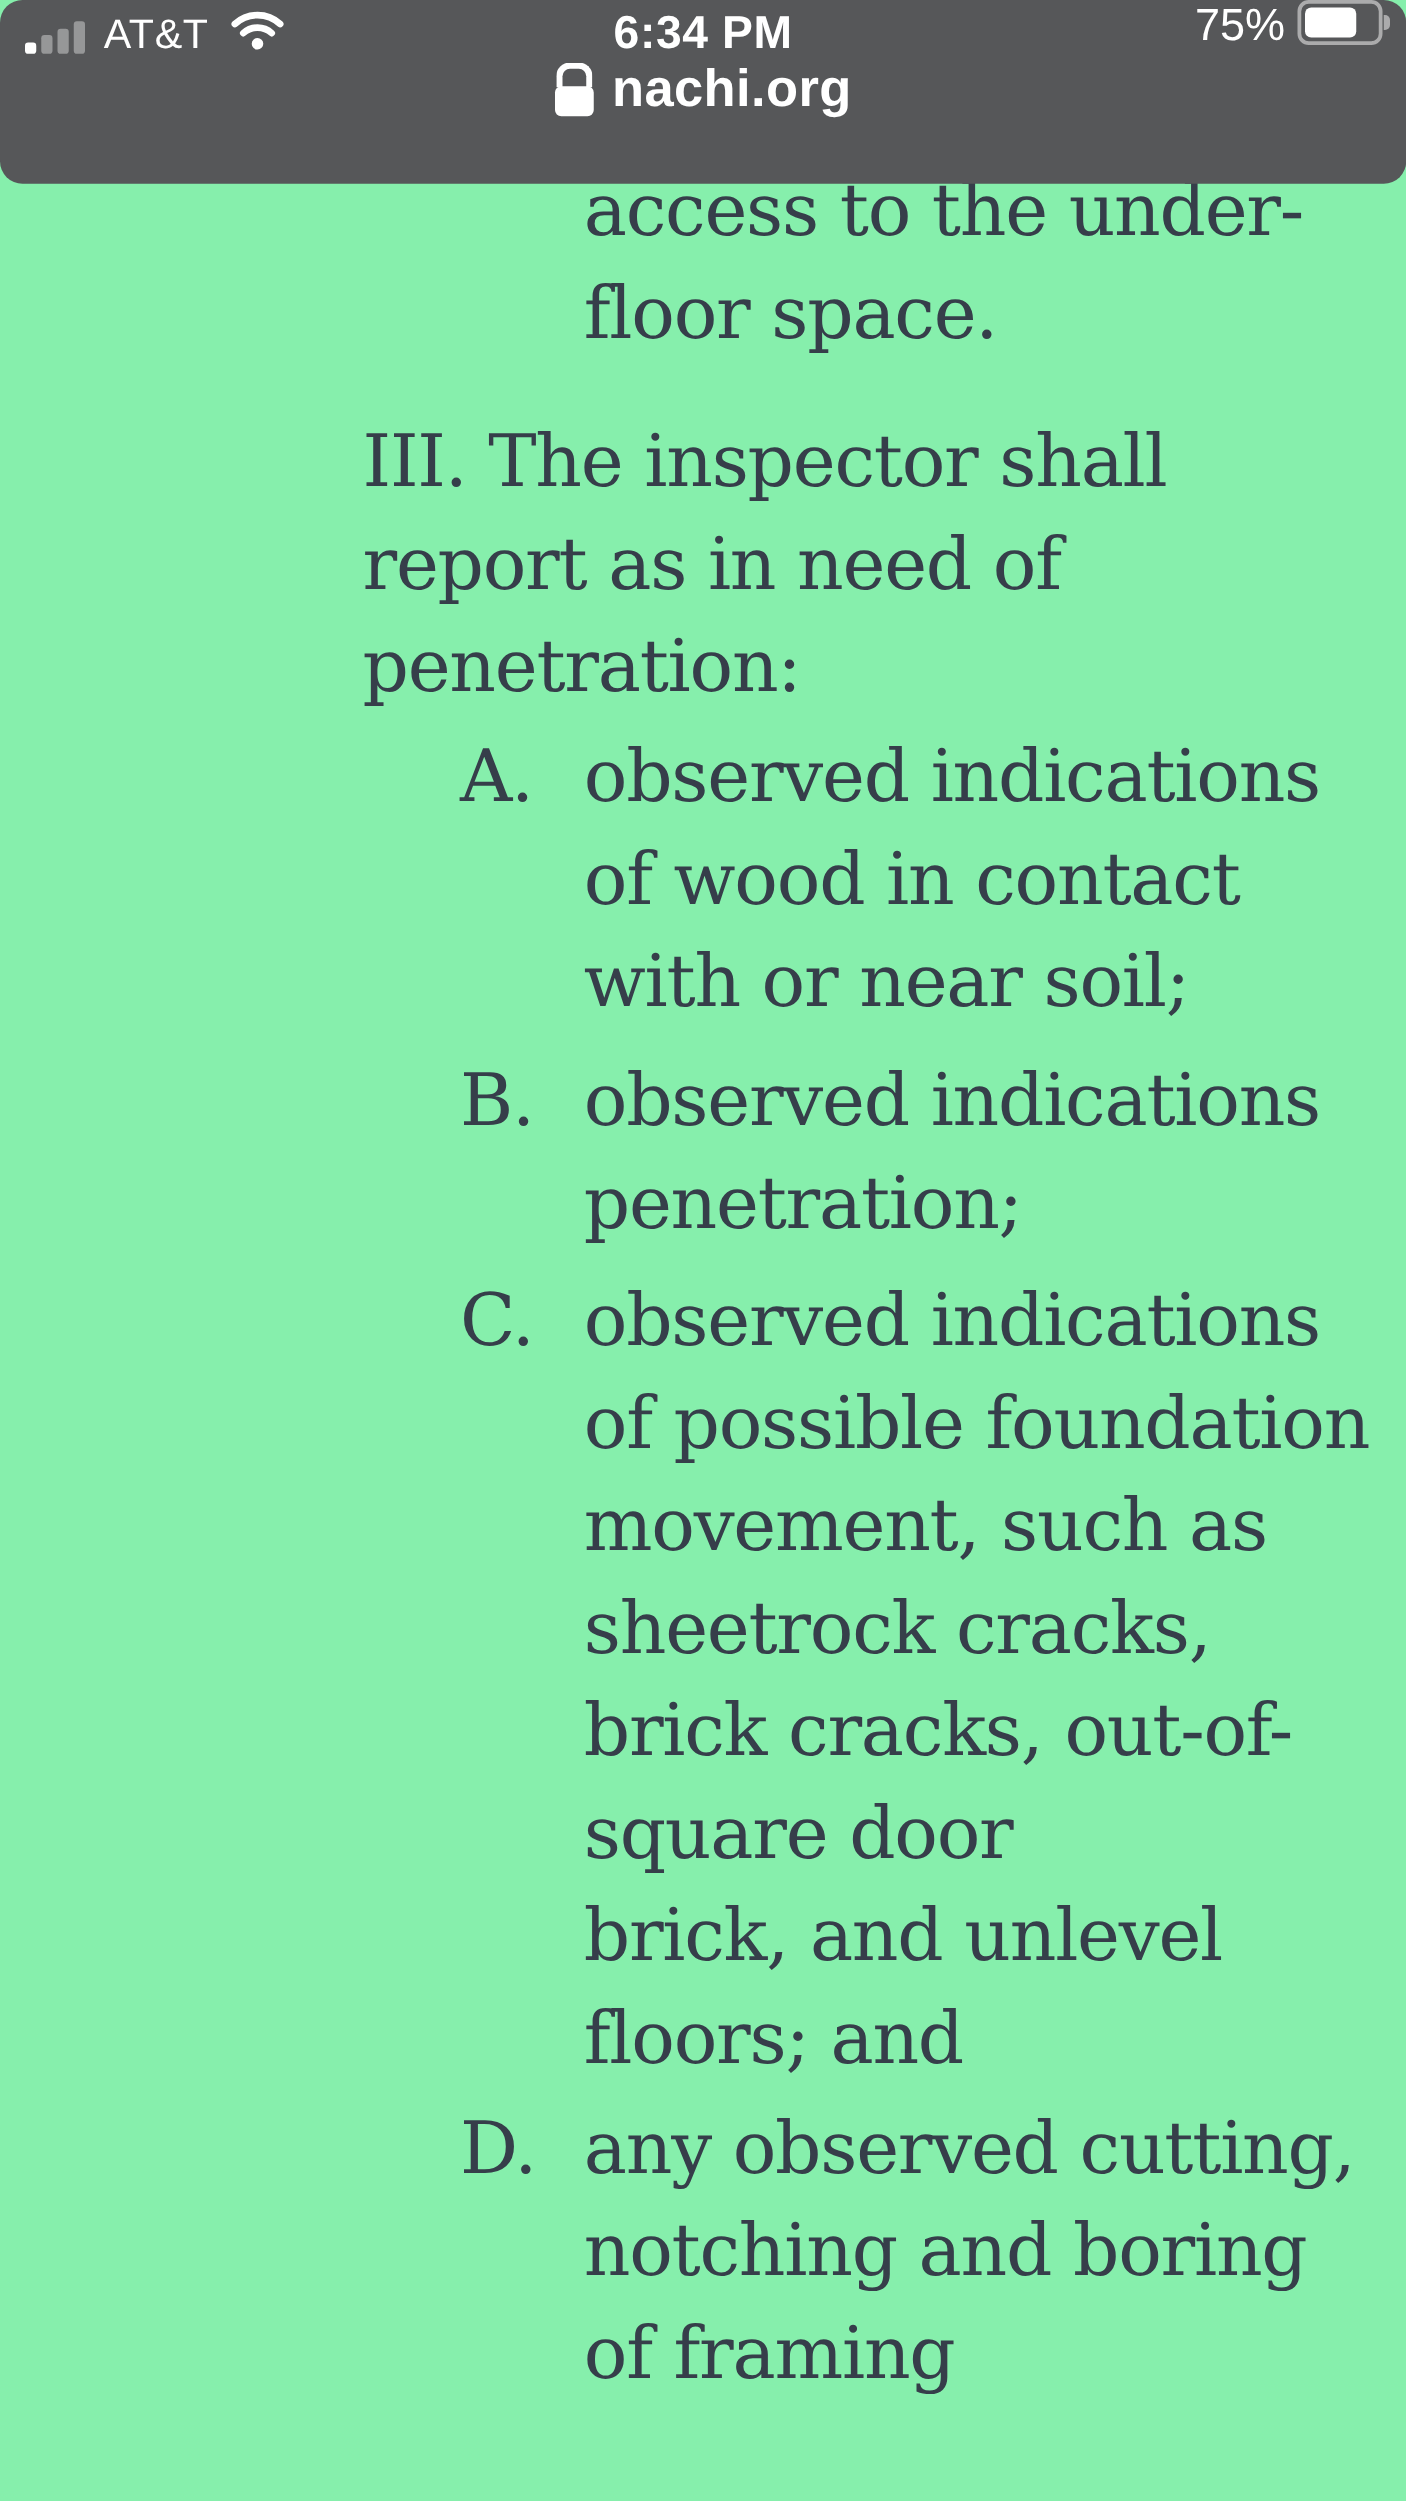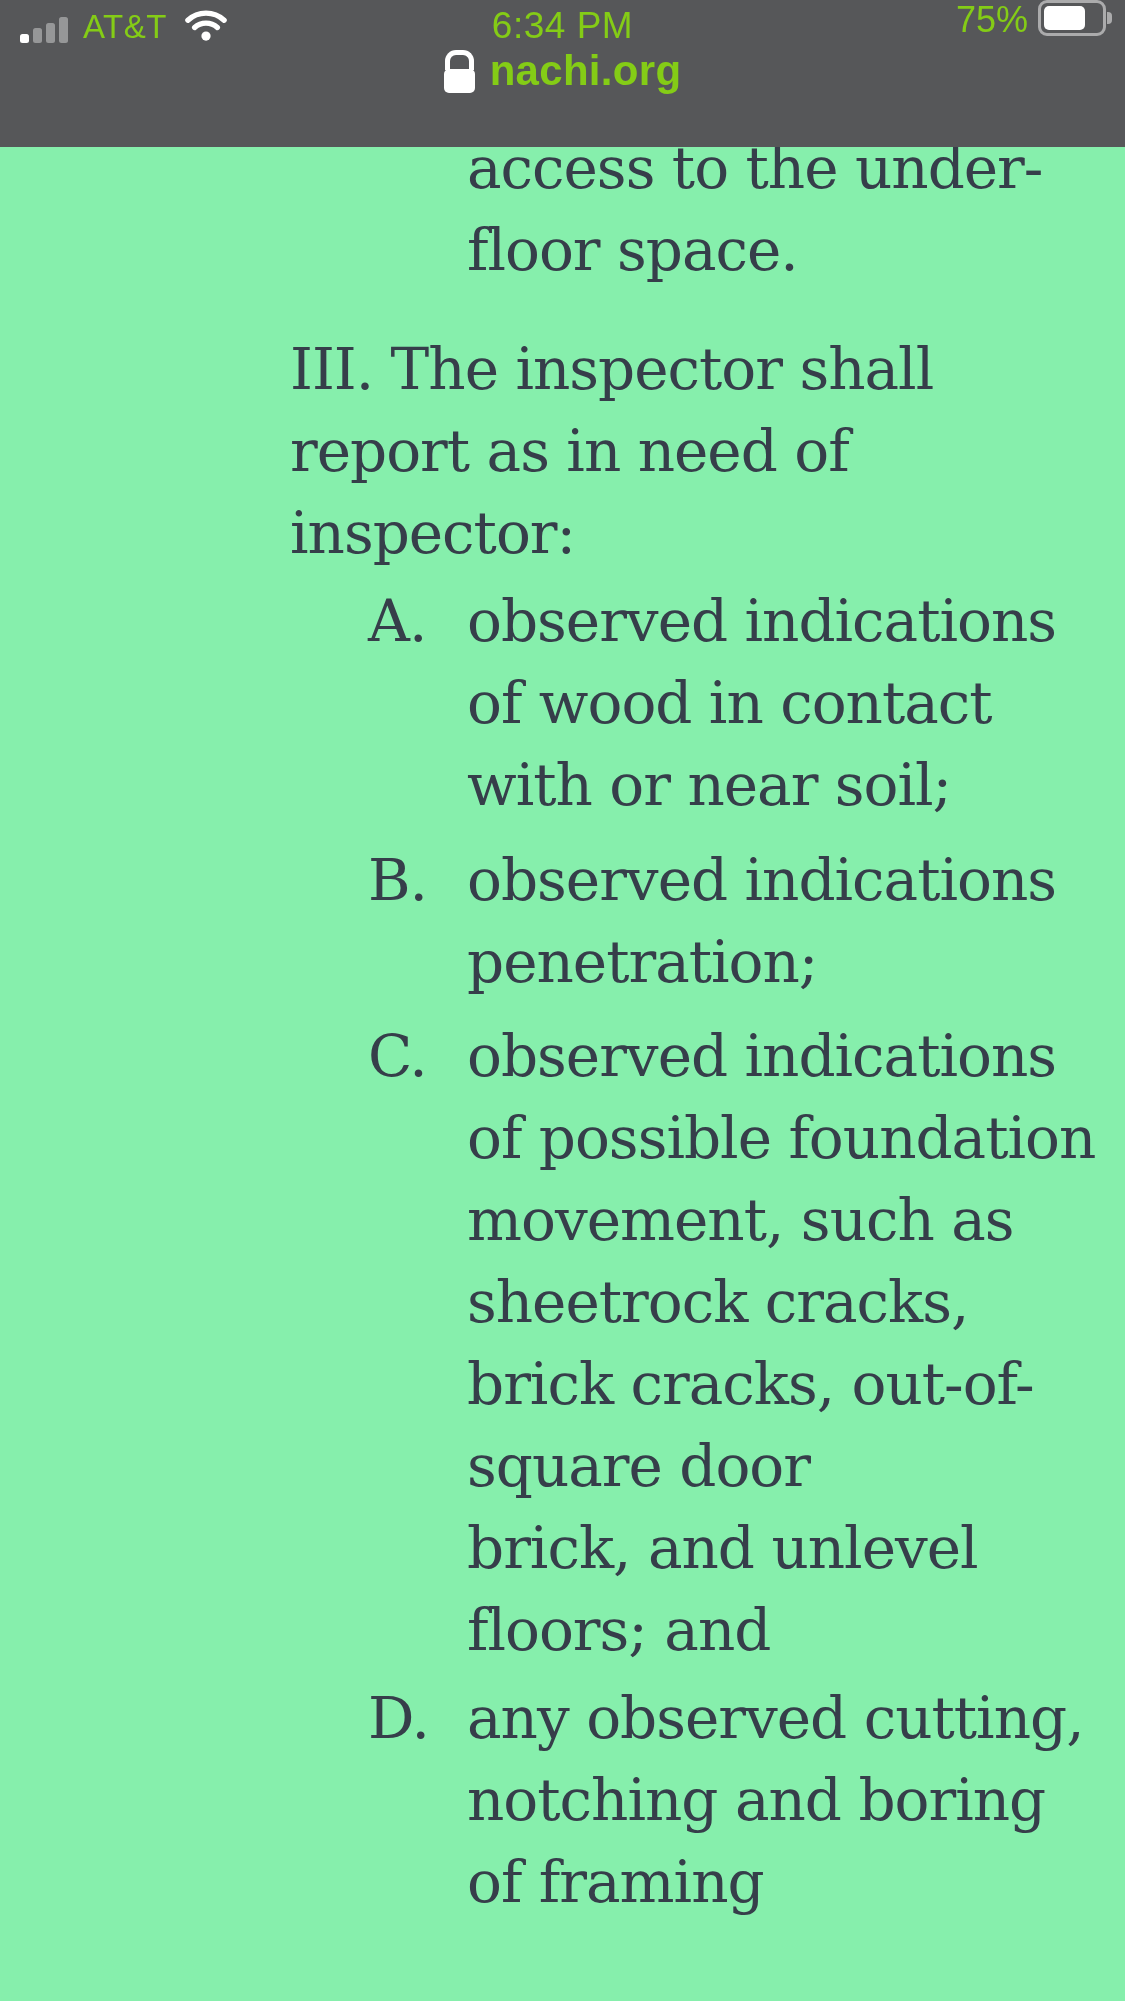--- a/index.html
+++ b/index.html
@@ -4,35 +4,35 @@
 <style>
   html,body{margin:0;padding:0;background:#e8e8e8;}
   .screen{
     position:relative;width:1125px;height:2001px;background:#ffffff;
     overflow:hidden;font-family:"Liberation Sans","DejaVu Sans",sans-serif;
     margin:0 auto;
   }
   
   header.safari{
     position:absolute;top:0;left:0;right:0;height:147px;
-    background:var(--header-bg,#565759);color:#84cc16;z-index:10;
+    background:var(--header-bg,#565759);color:#ffffff;z-index:10;border-radius:18px;
   }
   .status-row{position:absolute;top:0;left:0;right:0;height:50px;}
   .status-left{position:absolute;left:20px;top:0;height:50px;display:flex;align-items:flex-end;}
   .signal{display:flex;align-items:flex-end;gap:4px;padding-bottom:7px;}
   .signal .bar{width:9px;border-radius:2.5px;background:rgba(255,255,255,0.38);}
   .signal .b1{height:9px;background:#fff;}
   .signal .b2{height:15px;}
   .signal .b3{height:20px;}
   .signal .b4{height:26px;}
   .carrier{font-size:33px;line-height:1;margin:0 17px 0 15px;padding-bottom:7px;letter-spacing:0.5px;}
   .wifi{padding-bottom:5px;}
   .status-time{
     position:absolute;left:50%;top:7px;transform:translateX(-50%);
-    font-size:37px;font-weight:400;letter-spacing:0.5px;line-height:1;
+    font-size:37px;font-weight:700;letter-spacing:0.5px;line-height:1;
   }
   .status-right{position:absolute;right:19px;top:0;height:50px;display:flex;align-items:flex-start;gap:10px;}
   .batt-pct{font-size:36px;line-height:1;padding-top:2px;}
   .battery{position:relative;width:62px;height:30px;border:3px solid rgba(255,255,255,0.5);border-radius:9px;}
   .battery .fill{position:absolute;left:3px;top:3px;bottom:3px;width:41px;background:#fff;border-radius:5px;}
   .battery .nub{position:absolute;right:-9px;top:50%;transform:translateY(-50%);
     width:5px;height:12px;background:rgba(255,255,255,0.5);border-radius:0 4px 4px 0;}
   .url-row{
     position:absolute;top:50px;left:0;right:0;height:75px;
     display:flex;justify-content:center;gap:15px;cursor:pointer;
@@ -106,21 +106,21 @@
 
   <main class="content">
     <div id="doc">
         <div class="p-continuation">
           <div class="line">access to the under-</div>
           <div class="line">floor space.</div>
         </div>
         <div class="p-heading">
           <div class="line">III. The inspector shall</div>
           <div class="line">report as in need of</div>
-          <div class="line">inspector:</div>
+          <div class="line">penetration:</div>
         </div>
         <div class="list-item item-0">
           <div class="marker line">A.</div>
           <div class="item-lines">
             <div class="line">observed indications</div>
             <div class="line">of wood in contact</div>
             <div class="line">with or near soil;</div>
           </div>
         </div>
         <div class="list-item item-1">

